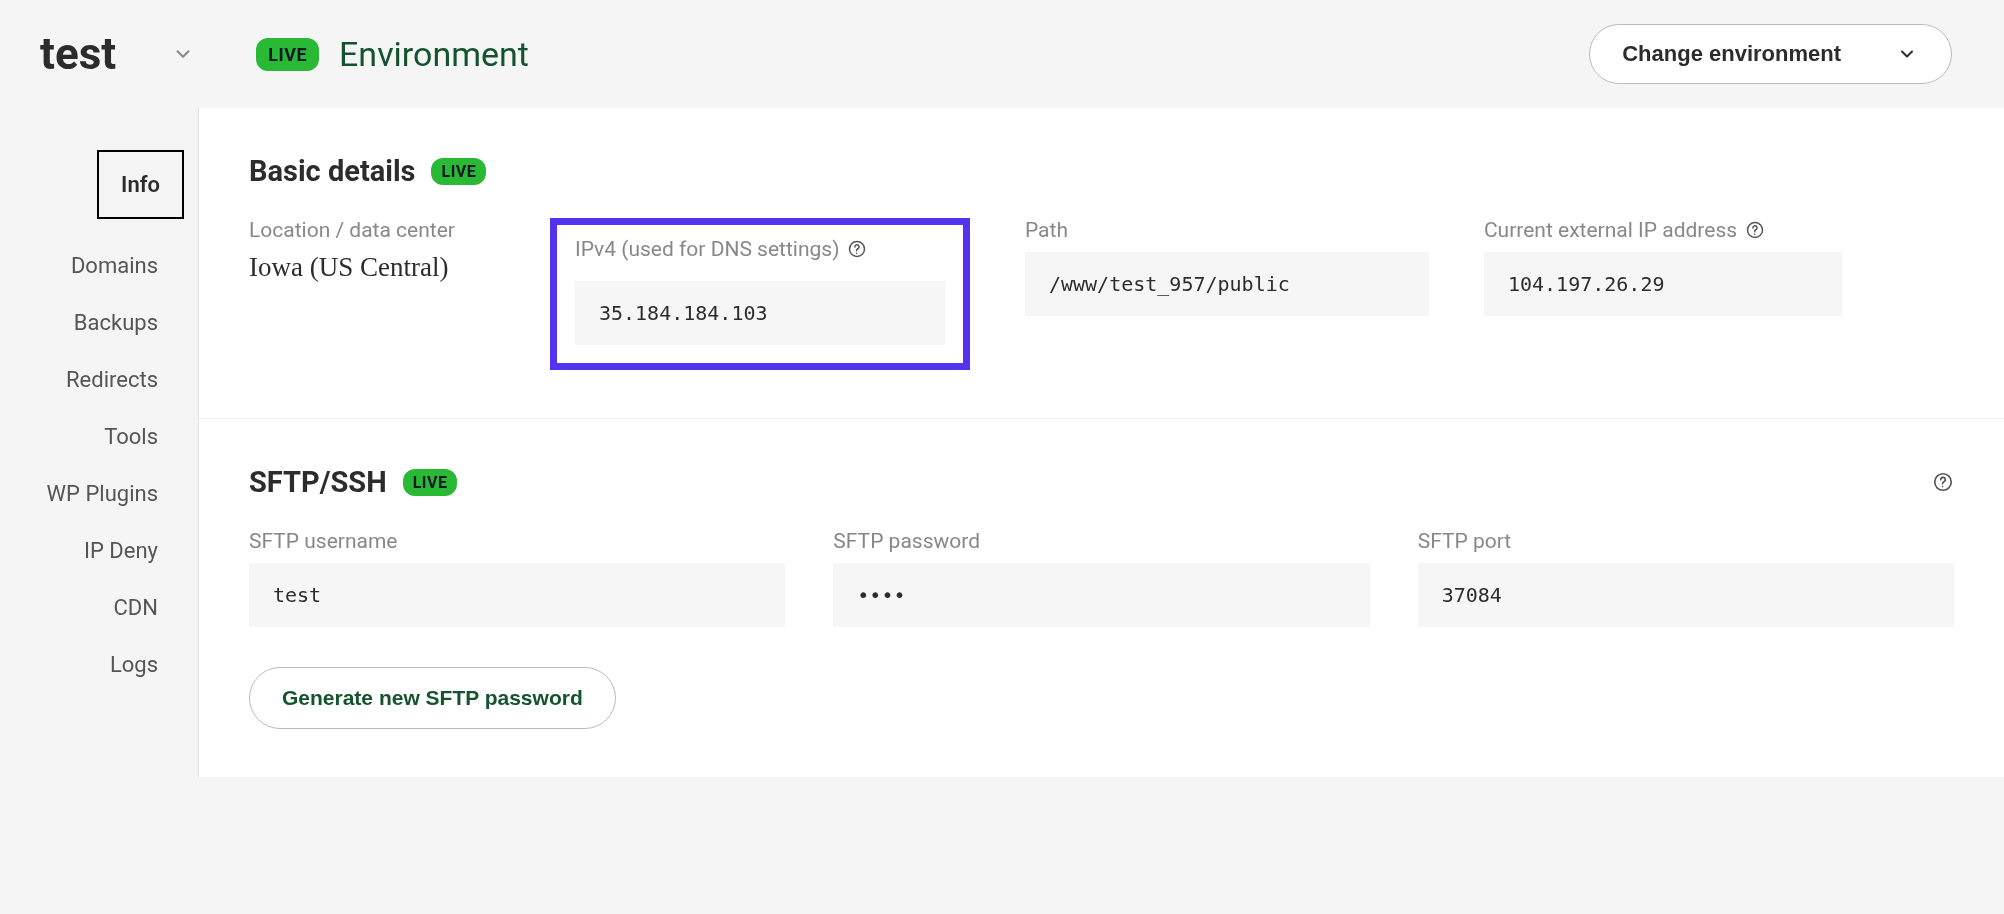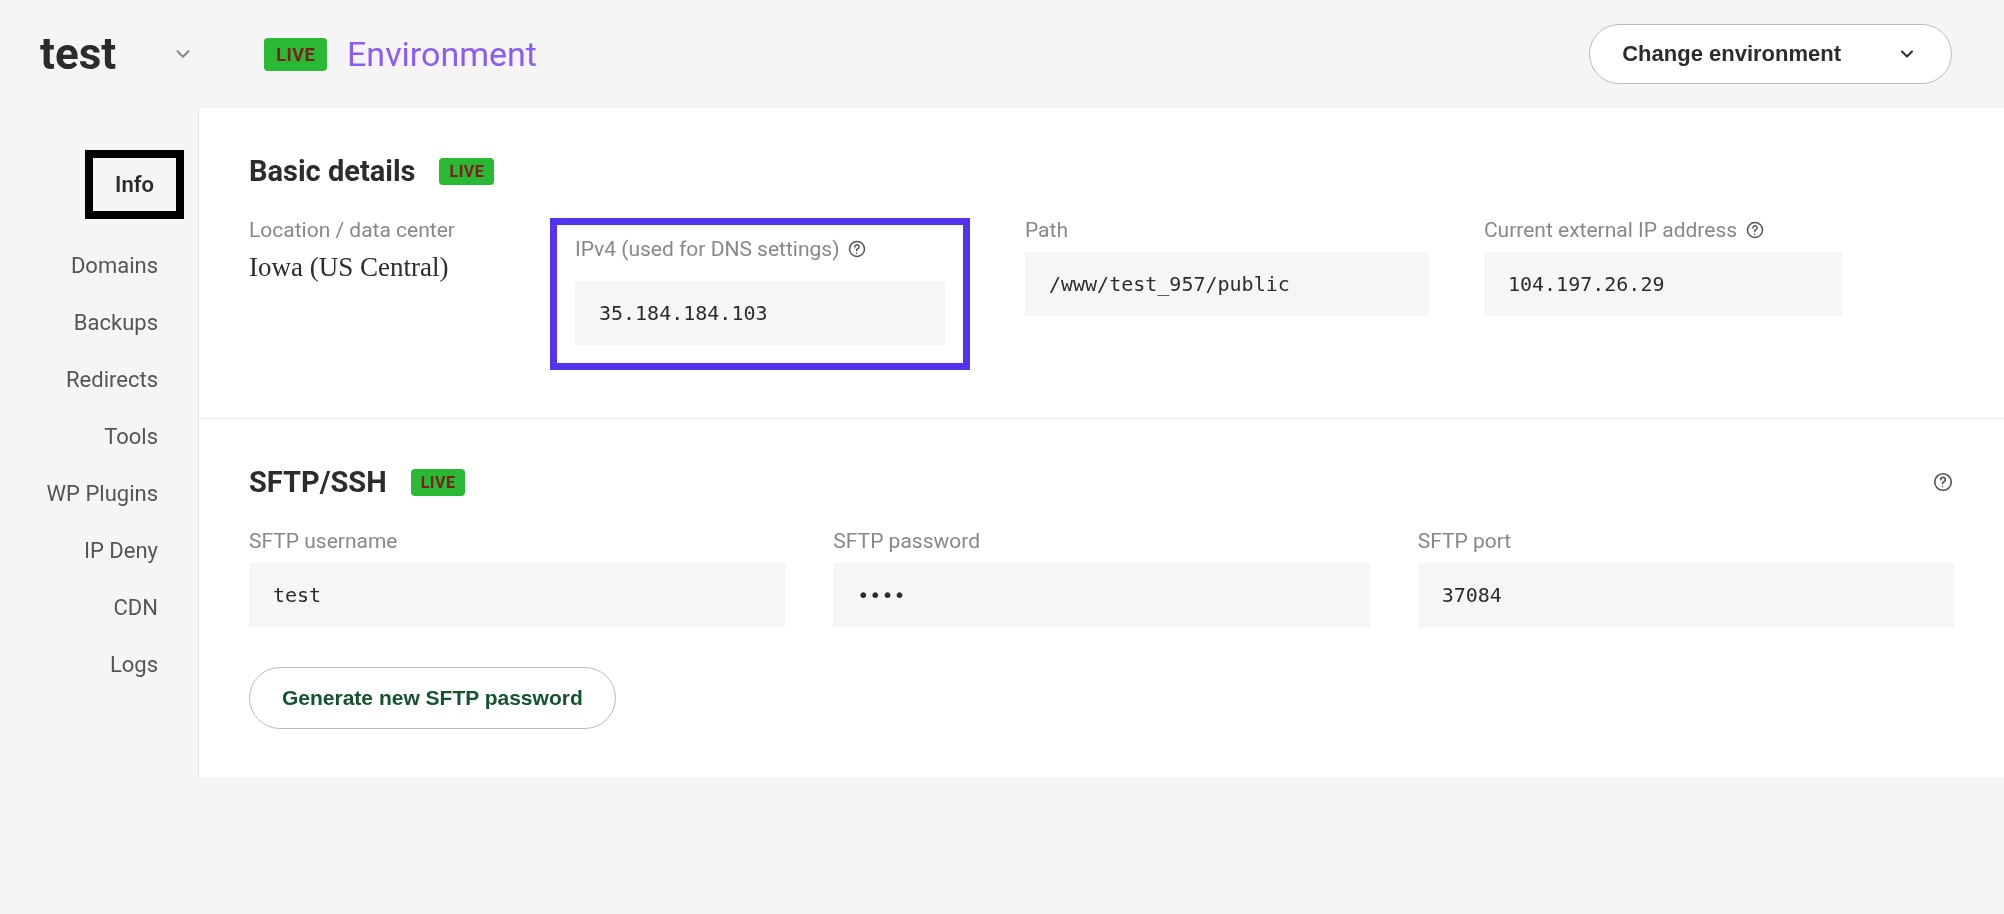--- a/index.html
+++ b/index.html
@@ -19,30 +19,29 @@
     align-items:center;
     justify-content:space-between;
     padding:24px 52px 24px 40px;
   }
   .topbar-left { display:flex; align-items:center; gap:8px; }
   .site-name { font-size:44px; font-weight:700; color:#2c2c2c; }
   .site-dropdown-icon { margin-left:48px; margin-right:54px; display:flex; align-items:center; }
   .site-dropdown-icon svg { width:22px; height:22px; stroke:#888; }
   .live-badge {
     background:#2ab934;
-    color:#7f1d1d;
+    color:#0f172a;
     font-weight:700;
     font-size:18px;
     padding:6px 12px;
-    border-radius:4px;
+    border-radius:12px;
     letter-spacing:0.5px;
-    margin-left:8px;
   }
   .live-badge.small { font-size:16px; padding:4px 10px; }
-  .env-title { font-size:34px; color:#8b5cf6; margin-left:12px; }
+  .env-title { font-size:34px; color:#14532d; margin-left:12px; }
   .change-env-btn {
     display:flex; align-items:center; gap:56px;
     background:#fff;
     border:1.5px solid #bbb;
     border-radius:40px;
     padding:16px 34px 16px 32px;
     font-size:22px; font-weight:600; color:#2c2c2c;
     cursor:pointer;
   }
   .change-env-btn svg { width:20px; height:20px; stroke:#2c2c2c; }
@@ -51,25 +50,25 @@
   .layout { display:flex; }
   .sidebar { width:198px; flex:0 0 198px; padding-top:42px; }
   .sidebar-item {
     font-size:22px;
     color:#555;
     text-align:right;
     padding:16px 40px 16px 0;
     cursor:pointer;
   }
   .sidebar-item.active {
-    border:8px solid #000000;
+    border:2px solid #000000;
     display:inline-block;
     float:right;
     clear:both;
-    padding:14px 22px;
+    padding:20px 22px;
     margin-right:14px;
     margin-bottom:18px;
     color:#2c2c2c;
     font-weight:600;
     text-align:right;
   }
   .sidebar-item.normal { clear:both; }
   .sidebar-sep { clear:both; height:0; }
 
   .main { flex:1; border-left:1px solid #e5e5e5; }

